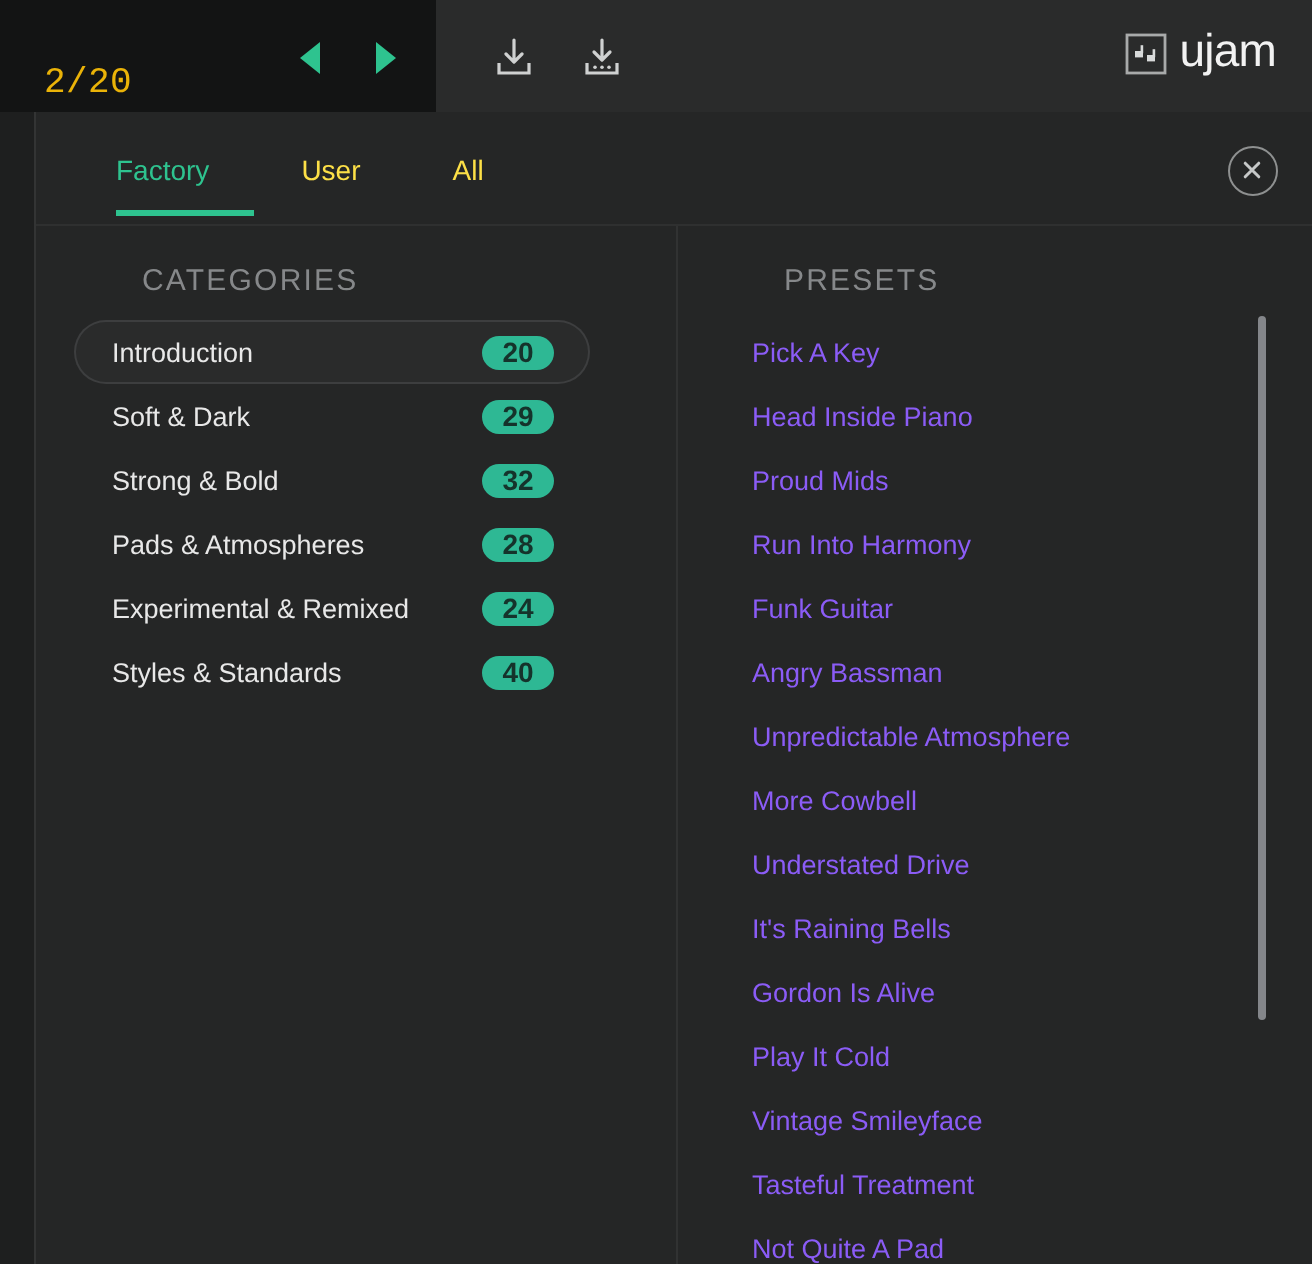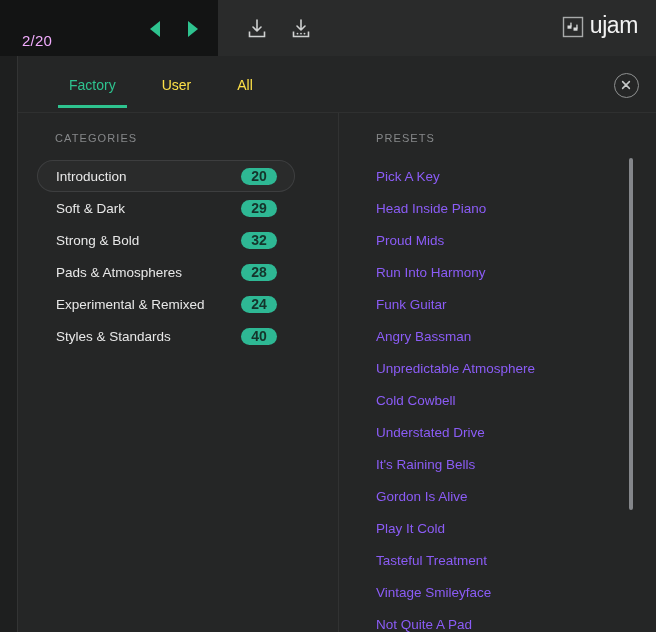--- a/index.html
+++ b/index.html
@@ -29,23 +29,24 @@
     width:656px; height:56px;
     background:#2a2b2b;
   }
   .topbar-dark {
     position:absolute; left:0; top:0;
     width:218px; height:56px;
     background:#131414;
   }
   .page-counter {
     position:absolute; left:22px; top:33px;
-    font-size:15px; color:#f0abfc;
+    font-size:18px; color:#eab308;
     letter-spacing:0.2px;
     line-height:1;
+    font-family:Liberation Mono, monospace;
   }
   .nav-arrows {
     position:absolute; left:140px; top:17px;
     width:66px; height:24px;
   }
   .arrow-btn {
     position:absolute; top:0;
     width:26px; height:24px;
     display:flex; align-items:center; justify-content:center;
     cursor:pointer;
@@ -98,21 +99,21 @@
   .tab {
     position:relative;
     font-size:14px;
     color:#fde047;
     cursor:pointer;
     padding:0 0 14px 0;
     width:auto;
   }
   .tab-factory { margin-right:46px; }
   .tab-user { margin-right:46px; }
-  .tab.active { color:#2ec38f;margin-left:11px; }
+  .tab.active { color:#2ec38f; }
   .tab-underline {
     position:absolute; left:58px; top:105px;
     width:69px; height:3px;
     background:#2ec38f;
   }
 
   .close-btn {
     position:absolute; right:17px; top:73px;
     width:25px; height:25px;
     border:1.5px solid #8e9090;
@@ -123,23 +124,24 @@
 
   
   .panel-divider {
     position:absolute; left:338px; top:113px;
     width:1px; height:519px;
     background:#313232;
   }
 
   .section-label {
     position:absolute;
-    font-size:11px;
+    font-size:15px;
     letter-spacing:1.1px;
     color:#86888a;
+    margin-left:16px;
   }
   .cat-label { left:55px; top:132px; }
   .pre-label { left:376px; top:132px; }
 
   
   .cat-list {
     position:absolute; left:37px; top:160px;
     width:258px;
   }
   .cat-row {
@@ -317,39 +319,39 @@
     <div class="preset-row">
         <span class="preset-name">Funk Guitar</span>
       </div>
     <div class="preset-row">
         <span class="preset-name">Angry Bassman</span>
       </div>
     <div class="preset-row">
         <span class="preset-name">Unpredictable Atmosphere</span>
       </div>
     <div class="preset-row">
-        <span class="preset-name">Cold Cowbell</span>
+        <span class="preset-name">More Cowbell</span>
       </div>
     <div class="preset-row">
         <span class="preset-name">Understated Drive</span>
       </div>
     <div class="preset-row">
         <span class="preset-name">It's Raining Bells</span>
       </div>
     <div class="preset-row">
         <span class="preset-name">Gordon Is Alive</span>
       </div>
     <div class="preset-row">
         <span class="preset-name">Play It Cold</span>
       </div>
     <div class="preset-row">
+        <span class="preset-name">Vintage Smileyface</span>
+      </div>
+    <div class="preset-row">
         <span class="preset-name">Tasteful Treatment</span>
-      </div>
-    <div class="preset-row">
-        <span class="preset-name">Vintage Smileyface</span>
       </div>
     <div class="preset-row">
         <span class="preset-name">Not Quite A Pad</span>
       </div>
   </div>
 
   <div class="scroll-track">
     <div class="scroll-thumb"></div>
   </div>
 

